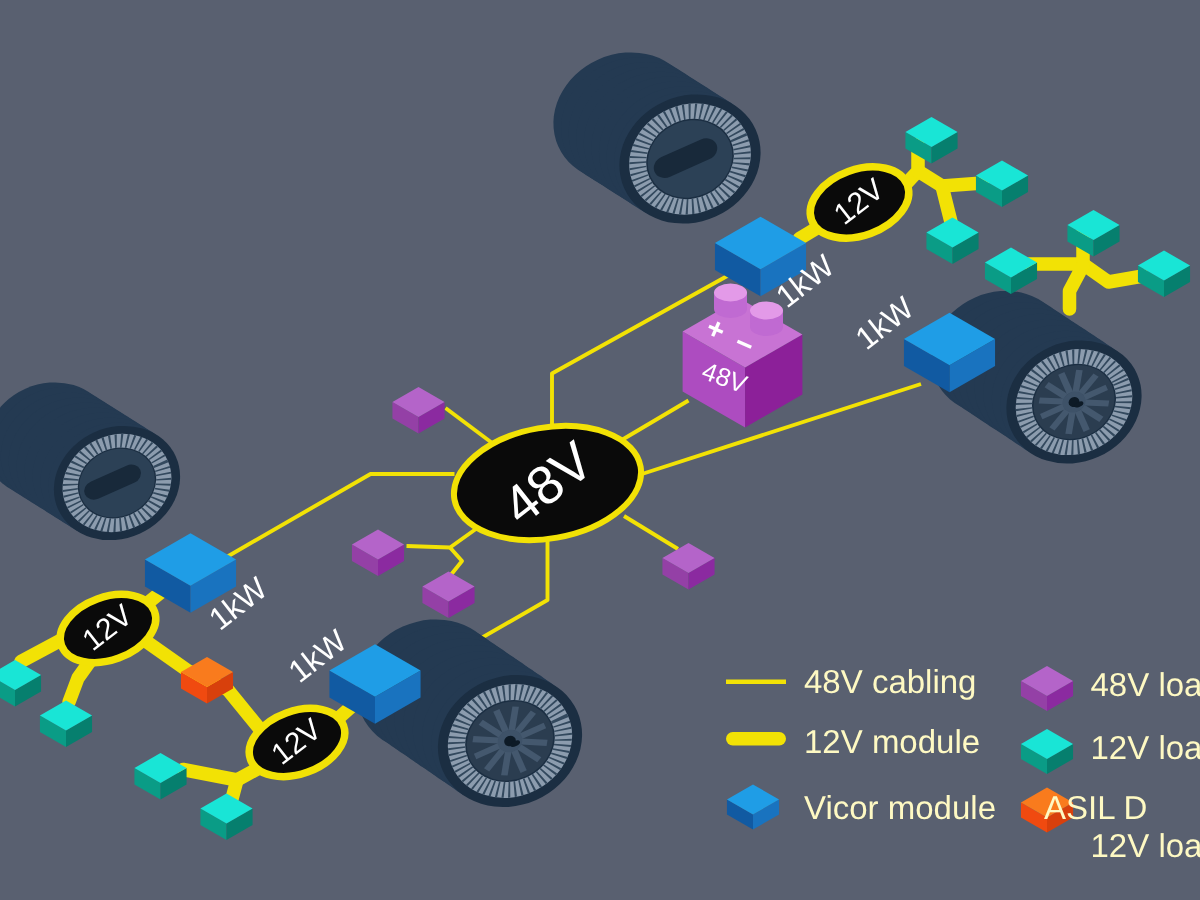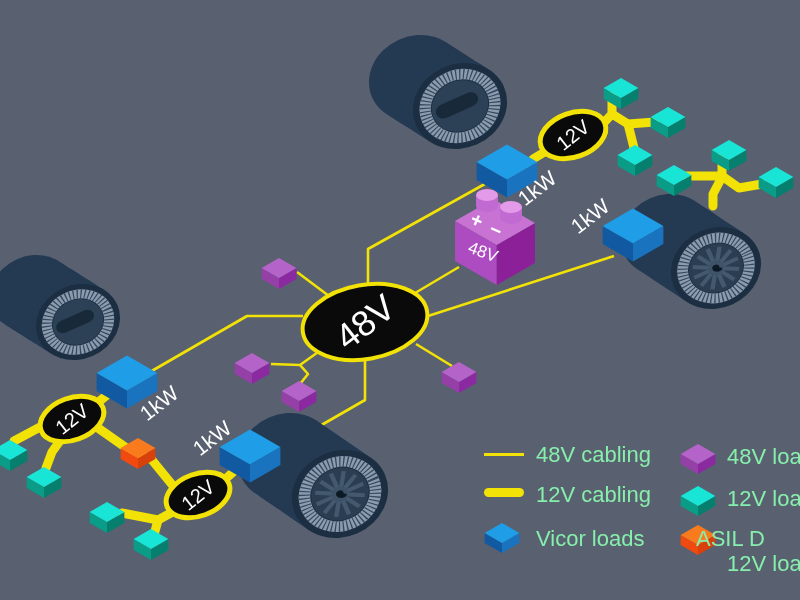--- a/index.html
+++ b/index.html
@@ -1,20 +1,20 @@
 <!DOCTYPE html>
 <html><head>
 <meta charset="utf-8">
 <style>
   html,body{margin:0;padding:0;}
   #stage{position:relative;width:800px;height:600px;background:#596070;overflow:hidden;
          font-family:"Liberation Sans","DejaVu Sans",sans-serif;}
   #diagram{position:absolute;left:0;top:0;}
   #diagram text{font-family:"Liberation Sans","DejaVu Sans",sans-serif;fill:#ffffff;}
-  .legend-label{position:absolute;color:#86efac;font-size:22px;white-space:nowrap;line-height:24px;}
+  .legend-label{position:absolute;color:#fef9c3;font-size:22px;white-space:nowrap;line-height:24px;}
   .sw-line{position:absolute;width:40px;}
   .sw-line.thin{height:3px;}
   .sw-line.thick{height:9px;border-radius:5px;}
   .sw-cube{position:absolute;width:36px;height:32px;display:block;}
 </style>
 </head>
 <body>
 
 <div id="stage">
   <svg id="diagram" width="800" height="600" viewBox="0 0 800 600">
@@ -268,30 +268,30 @@
       <text x="159" y="403" font-size="21" text-anchor="middle" dominant-baseline="central" font-weight="normal" transform="rotate(-38 159 403)" fill="#ffffff">1kW</text>
       <text x="212" y="438" font-size="21" text-anchor="middle" dominant-baseline="central" font-weight="normal" transform="rotate(-38 212 438)" fill="#ffffff">1kW</text>
     </svg>
 
   <div id="legend">
 
     <div class="sw-line thin" style="left: 484px; top: 453px; background: rgb(242, 226, 5);"></div>
     <div class="legend-label" style="left:536px;top:443px">48V cabling</div>
 
     <div class="sw-line thick" style="left: 484px; top: 488px; background: rgb(242, 226, 5);"></div>
-    <div class="legend-label" style="left:536px;top:483px">12V cabling</div>
+    <div class="legend-label" style="left:536px;top:483px">12V module</div>
 
     <span class="sw-cube" style="left:484px;top:522px"><svg width="36" height="32" viewBox="0 0 36 32">
           <g>
             <polygon points="0.6400000000000006,11 0.6400000000000006,21 18,31 18,21" fill="#115aa2"></polygon>
             <polygon points="18,21 18,31 35.36,21 35.36,11" fill="#1973bf"></polygon>
             <polygon points="0.6400000000000006,11 18,1 35.36,11 18,21" fill="#1f9de6"></polygon>
           </g>
         </svg></span>
-    <div class="legend-label" style="left:536px;top:527px">Vicor loads</div>
+    <div class="legend-label" style="left:536px;top:527px">Vicor module</div>
 
     <span class="sw-cube" style="left:680px;top:443px"><svg width="36" height="32" viewBox="0 0 36 32">
           <g>
             <polygon points="0.6400000000000006,11 0.6400000000000006,21 18,31 18,21" fill="#9440a6"></polygon>
             <polygon points="18,21 18,31 35.36,21 35.36,11" fill="#8b2aa0"></polygon>
             <polygon points="0.6400000000000006,11 18,1 35.36,11 18,21" fill="#b464c9"></polygon>
           </g>
         </svg></span>
     <div class="legend-label" style="left:727px;top:445px">48V loads</div>
 

